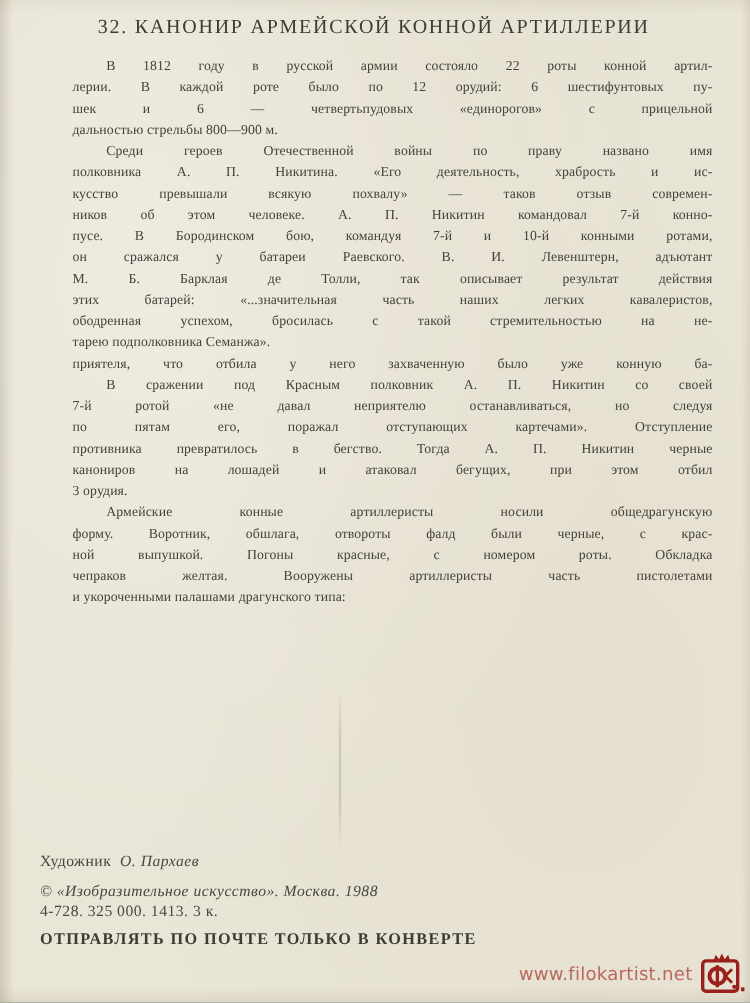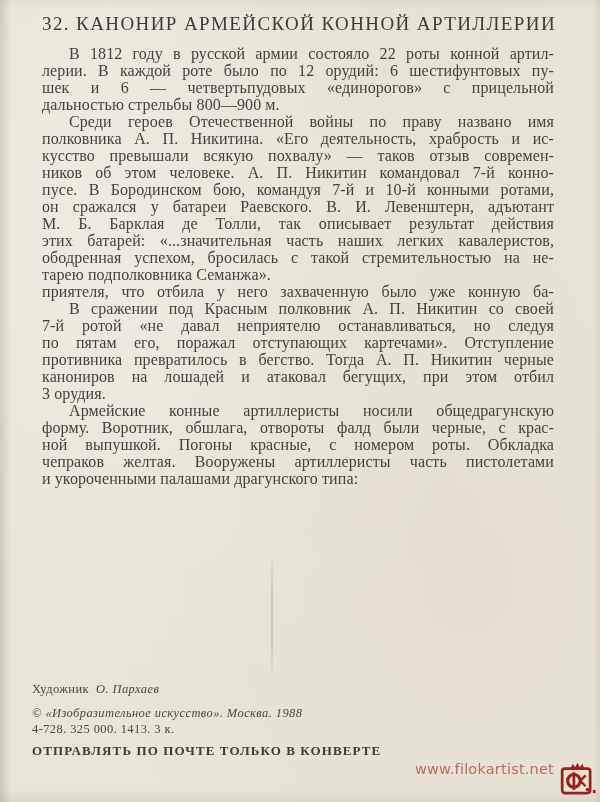--- a/index.html
+++ b/index.html
@@ -11,26 +11,26 @@
       radial-gradient(ellipse at 78% 72%, rgba(188,174,140,0.10), transparent 55%),
       radial-gradient(ellipse at 60% 10%, rgba(200,190,160,0.10), transparent 50%),
       linear-gradient(90deg, rgba(140,130,105,0.30) 0px, rgba(140,130,105,0.0) 11px),
       linear-gradient(270deg, rgba(140,130,105,0.16) 0px, rgba(140,130,105,0.0) 7px),
       linear-gradient(180deg, rgba(140,130,105,0.10) 0px, rgba(140,130,105,0.0) 10px),
       linear-gradient(0deg, rgba(140,130,105,0.14) 0px, rgba(140,130,105,0.0) 12px),
       #e9e5d7;
   }
   .title {
     position:absolute; top:13px; left:42px; width:514px;
-    text-align:center; font-size:19px; letter-spacing:1.4px;
+    text-align:center; font-size:16px; letter-spacing:1.4px;
     color:#3f3c35; white-space:nowrap;
   }
   .body {
-    position:absolute; top:45px; left:42px; width:512px;
-    font-size:16px; line-height:17px; color:#45423b; letter-spacing:0.1px;
+    position:absolute; top:45px; left:58px; width:512px;
+    font-size:11px; line-height:17px; color:#45423b; letter-spacing:0.1px;
   }
   .para { margin:0; }
   .para .line { text-align:justify; text-align-last:justify; }
   .para .line.last { text-align-last:left; }
   .para .line.first { text-indent:27px; }
   .imprint {
     position:absolute; left:32px; top:682px;
     color:#4a473f; font-size:12.5px; letter-spacing:0.4px;
   }
   .artist { margin-bottom:9px; }
@@ -40,21 +40,21 @@
     position:absolute; left:32px; top:743px;
     font-weight:bold; font-size:13px; letter-spacing:1.1px; color:#3e3b34;
     white-space:nowrap;
   }
   .crease {
     position:absolute; left:271px; top:552px; width:2px; height:128px;
     background:linear-gradient(180deg, rgba(110,105,88,0) 0%, rgba(110,105,88,0.22) 30%, rgba(110,105,88,0.22) 70%, rgba(110,105,88,0) 100%);
   }
   .watermark {
     position:absolute; right:4px; bottom:4px;
-    display:flex; gap:5px;margin-left:48px;
+    display:flex; align-items:center; gap:5px;margin-left:48px;
   }
   .wm-text {
     font-family:"DejaVu Sans", sans-serif; font-size:14.5px;
     color:#b4584e; opacity:0.88; letter-spacing:0.2px;
   }
   .wm-logo { color:#9a201c; line-height:0; }
   .wm-logo svg { display:block; width:37px; height:37px; }
 </style>
 </head>
 <body>

